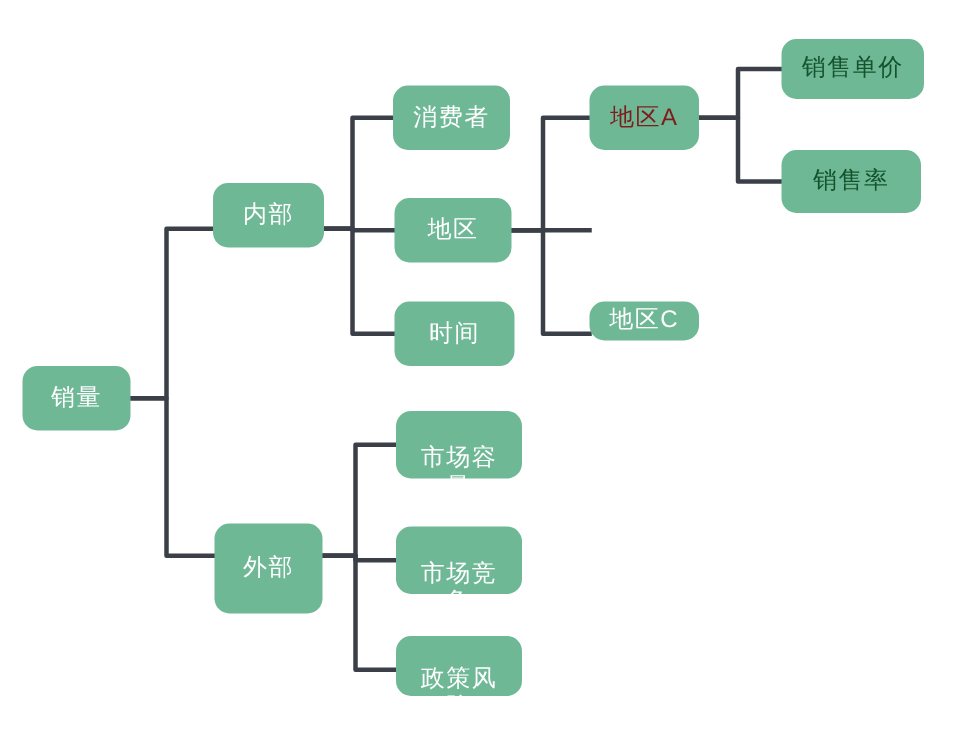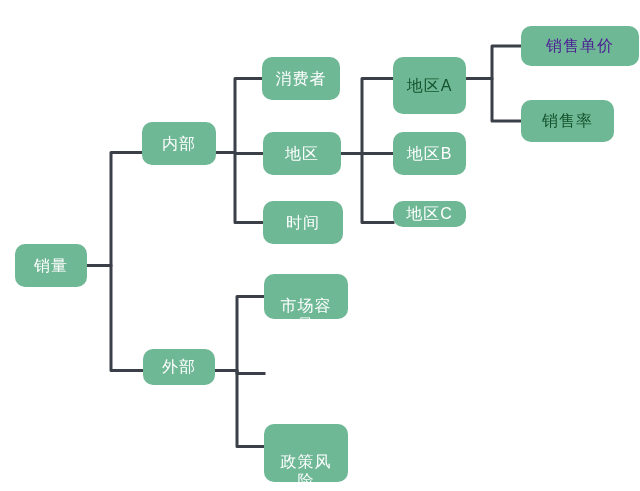--- a/index.html
+++ b/index.html
@@ -73,47 +73,47 @@
       <path d="M 215 370.5 L 237 370.5 L 237 373.5 L 264 373.5" fill="none" stroke="#3b4048" stroke-width="3" stroke-linejoin="round" stroke-linecap="square"></path>
       <path d="M 215 370.5 L 237 370.5 L 237 446.5 L 264 446.5" fill="none" stroke="#3b4048" stroke-width="3" stroke-linejoin="round" stroke-linecap="square"></path>
     </svg>
   <div class="nodes-layer" id="nodes-layer">
       <div class="node" style="left: 15px; top: 244px; width: 72px; height: 43px; background: rgb(111, 184, 150); color: rgb(255, 255, 255);">
         <span class="node-label">销量</span>
       </div>
       <div class="node" style="left: 142px; top: 122px; width: 74px; height: 43px; background: rgb(111, 184, 150); color: rgb(255, 255, 255); align-items: center;">
         <span class="node-label">内部</span>
       </div>
-      <div class="node" style="left: 143px; top: 349px; width: 72px; height: 36px; background: rgb(111, 184, 150); color: rgb(255, 255, 255);">
+      <div class="node" style="left: 143px; top: 349px; width: 72px; height: 60px; background: rgb(111, 184, 150); color: rgb(255, 255, 255);">
         <span class="node-label">外部</span>
       </div>
       <div class="node" style="left: 262px; top: 57px; width: 78px; height: 43px; background: rgb(111, 184, 150); color: rgb(255, 255, 255); align-items: center;">
         <span class="node-label">消费者</span>
       </div>
       <div class="node" style="left: 263px; top: 132px; width: 78px; height: 43px; background: rgb(111, 184, 150); color: rgb(255, 255, 255);">
         <span class="node-label">地区</span>
       </div>
       <div class="node" style="left: 263px; top: 201px; width: 80px; height: 43px; background: rgb(111, 184, 150); color: rgb(255, 255, 255);">
         <span class="node-label">时间</span>
       </div>
-      <div class="node" style="left: 393px; top: 57px; width: 73px; height: 57px; background: rgb(111, 184, 150); color: #14532d; align-items: center;">
+      <div class="node" style="left: 393px; top: 57px; width: 73px; height: 43px; background: rgb(111, 184, 150); color: #7f1d1d; align-items: center;">
         <span class="node-label">地区A</span>
-      </div>
-      <div class="node" style="left: 393px; top: 132px; width: 73px; height: 43px; background: rgb(111, 184, 150); color: rgb(255, 255, 255);">
-        <span class="node-label">地区B</span>
       </div>
       <div class="node" style="left: 393px; top: 201px; width: 73px; height: 26px; background: rgb(111, 184, 150); color: rgb(255, 255, 255);">
         <span class="node-label">地区C</span>
       </div>
-      <div class="node" style="left: 521px; top: 26px; width: 118px; height: 40px; background: rgb(111, 184, 150); color: #4c1d95;">
+      <div class="node" style="left: 521px; top: 26px; width: 95px; height: 40px; background: rgb(111, 184, 150); color: #14532d;">
         <span class="node-label">销售单价</span>
       </div>
       <div class="node" style="left: 521px; top: 100px; width: 93px; height: 42px; background: rgb(111, 184, 150); color: #14532d;">
         <span class="node-label">销售率</span>
       </div>
       <div class="node multiline" style="left: 264px; top: 274px; width: 84px; height: 45px; background: rgb(111, 184, 150); color: rgb(255, 255, 255);">
         <span class="node-label">市场容量</span>
       </div>
-      <div class="node multiline" style="left: 264px; top: 424px; width: 84px; height: 58px; background: rgb(111, 184, 150); color: rgb(255, 255, 255);">
+      <div class="node multiline" style="left: 264px; top: 351px; width: 84px; height: 45px; background: rgb(111, 184, 150); color: rgb(255, 255, 255);">
+        <span class="node-label">市场竞争</span>
+      </div>
+      <div class="node multiline" style="left: 264px; top: 424px; width: 84px; height: 40px; background: rgb(111, 184, 150); color: rgb(255, 255, 255);">
         <span class="node-label">政策风险</span>
       </div>
     </div>
 </div>
 
 </body></html>

